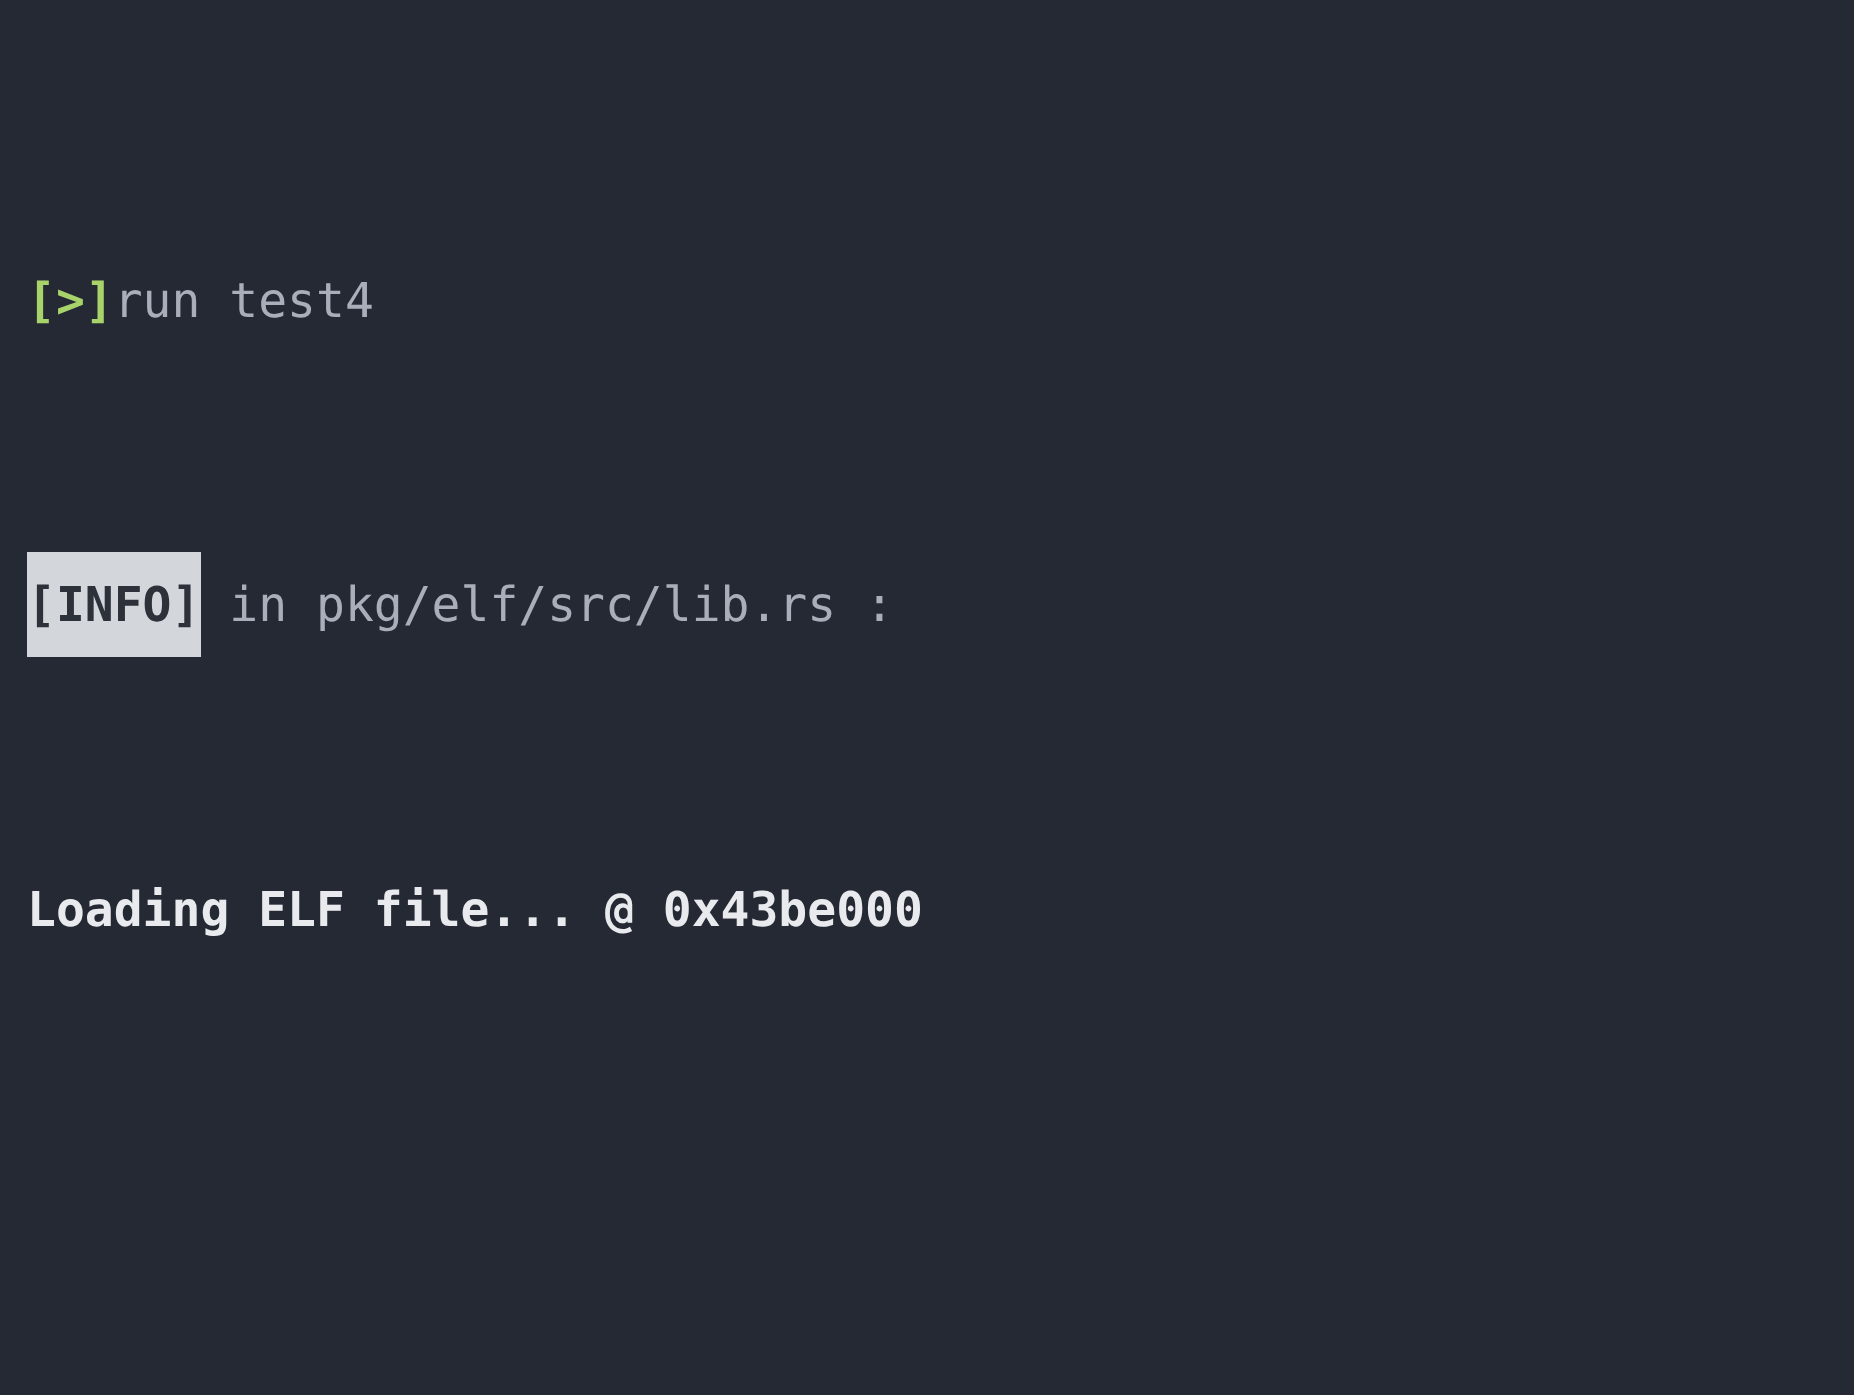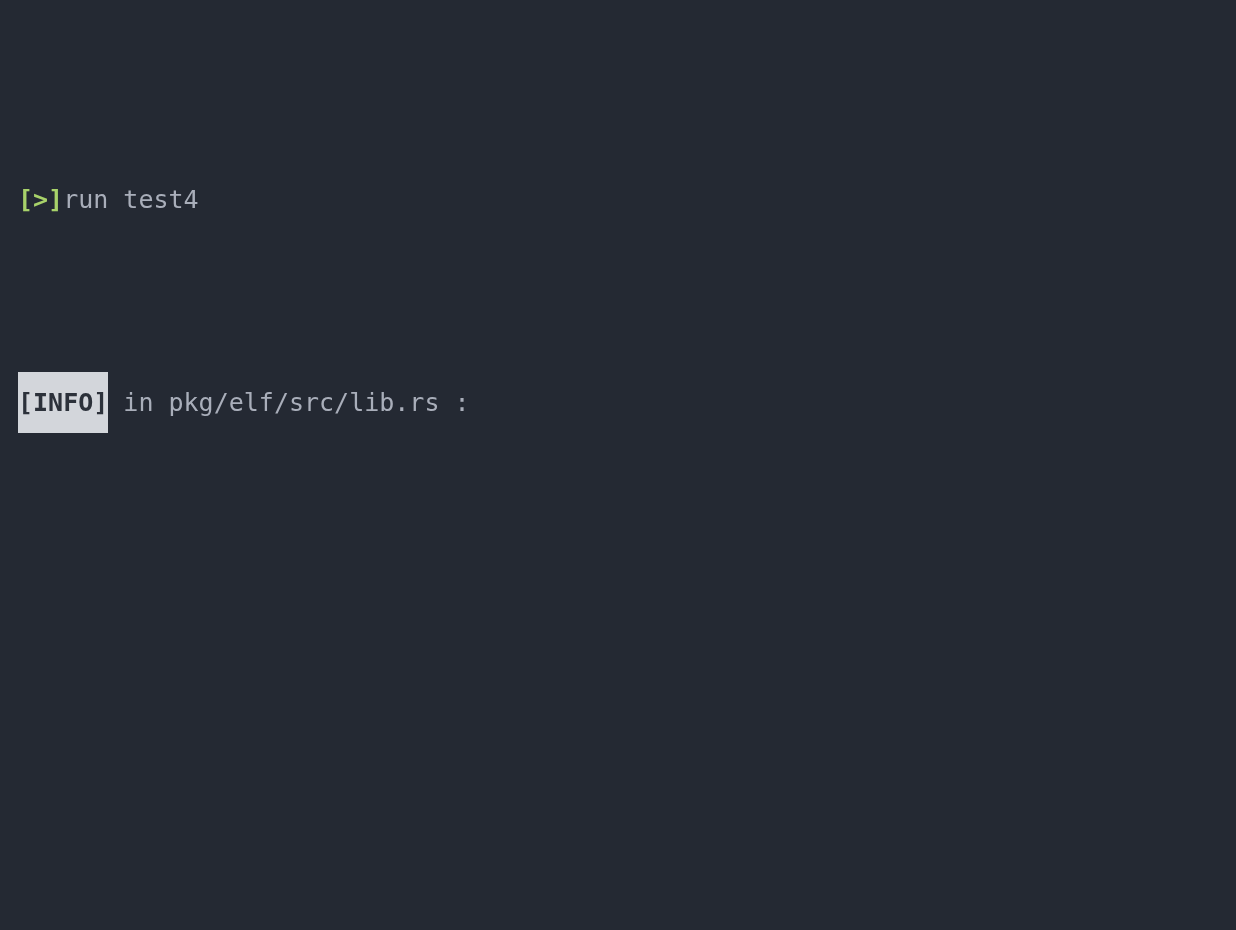--- a/index.html
+++ b/index.html
@@ -25,21 +25,21 @@
     font-size: 31px;
     line-height: 40.6px;
     letter-spacing: 0px;
     white-space: pre;
     -webkit-font-smoothing: antialiased;
   }
 
   .line {
     height: 40.6px;
     white-space: pre;
-    font-size: 25px;
+    font-size: 32px;
     line-height: 40.6px;
   }
 
   .blank { height: 40.6px; }
 
   
   .c-prompt  { color: #a8d26a; font-weight: bold; }
   .c-gray    { color: #a9aeba; }
   .c-white   { color: #e8eaee; font-weight: bold; }
 
@@ -55,20 +55,21 @@
 
 <div id="terminal" style="background: rgb(36, 41, 51);">
 
   
   <div class="line"><span class="c-prompt" style="color: rgb(168, 210, 106);">[&gt;]</span><span class="c-gray" style="color: rgb(169, 174, 186);">run test4</span></div>
 
   
   <div class="line"><span class="badge-info" style="background: rgb(211, 214, 219); color: rgb(44, 49, 58);">[INFO]</span><span class="c-gray" style="color: rgb(169, 174, 186); text-align: right;"> in pkg/elf/src/lib.rs :</span></div>
 
   
+  <div class="line"><span class="c-white" style="color: rgb(232, 234, 238);">Loading ELF file... @ 0x43be000</span></div>
 
   
   <div class="blank"></div>
 
   
   
 
   
   
 

